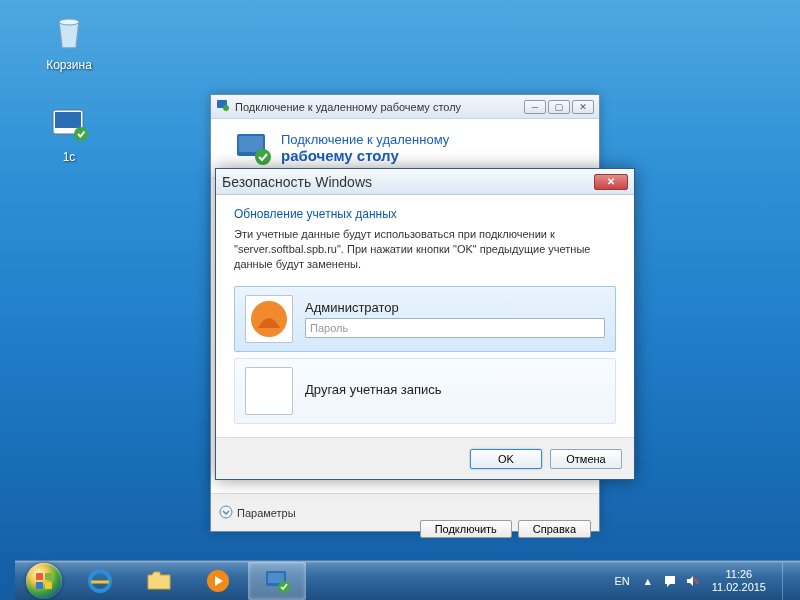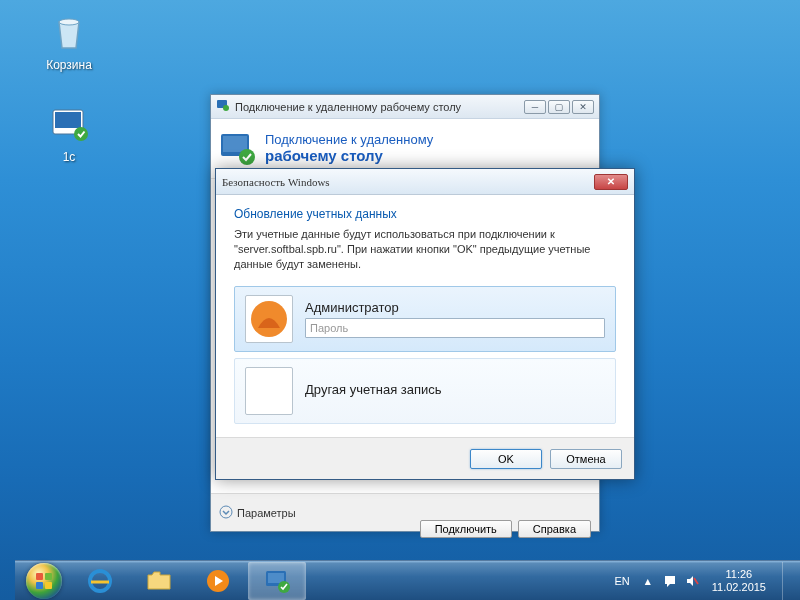--- a/index.html
+++ b/index.html
@@ -31,21 +31,21 @@
       gap: 5px;
     }
     .rdp-title { font-size: 11px; color: #333; flex: 1; white-space: nowrap; }
     .winbtn-group { display: flex; gap: 2px; }
     .winbtn {
       width: 22px; height: 14px; border: 1px solid #8a9aa8; border-radius: 2px;
       background: linear-gradient(#f8fbfd, #dfe7ef); font-size: 9px; line-height: 12px; text-align: center;
       color: #4a5a6a; cursor: pointer;
     }
     .rdp-header {
-      height: 60px; background: white; display: flex; align-items: center; padding: 6px 6px; gap: 8px;
+      height: 60px; background: white; display: flex; align-items: center; padding: 6px 22px; gap: 8px;
       border-bottom: 1px solid #e6e6e6;
     }
     .rdp-header .icon-box { width: 40px; height: 40px; }
     .rdp-header .text { color: #1a5dbf; font-size: 13px; line-height: 1.2; }
     .rdp-header .text .bold { font-weight: bold; font-size: 15px; }
     .rdp-body { padding: 10px 18px; height: 320px; background: white; }
     .rdp-footer {
       position: absolute; bottom: 0; left: 0; right: 0; height: 38px;
       background: #f0f0f0; border-top: 1px solid #dadada;
       display: flex; align-items: center; padding: 4px 8px;
@@ -61,21 +61,21 @@
     .security-dialog {
       position: absolute; left: 215px; top: 168px; width: 420px; height: 312px;
       background: #fff; border: 1px solid #345b85;
       box-shadow: 0 0 16px rgba(0,0,0,0.4);
     }
     .sec-titlebar {
       height: 26px; background: linear-gradient(#f5f9fd, #dbe8f4);
       border-bottom: 1px solid #bccad8;
       display: flex; align-items: center; padding: 0 6px;
     }
-    .sec-titlebar .title { font-size: 11px; color: #333; flex: 1; font-family: Liberation Serif, serif; }
+    .sec-titlebar .title { font-size: 14px; color: #333; flex: 1; }
     .sec-close {
       width: 34px; height: 16px; background: linear-gradient(#e28b8b, #c74545);
       border: 1px solid #9e3636; border-radius: 2px; color: white; font-size: 10px; line-height: 14px;
       text-align: center; cursor: pointer; font-weight: bold;
     }
     .sec-body { padding: 12px 18px 8px; }
     .sec-heading { color: #0a5bb0; font-size: 12px; margin-bottom: 6px; }
     .sec-desc { font-size: 11px; color: #333; line-height: 1.35; margin-bottom: 14px; white-space: pre-line; }
     .cred-list { border: none; }
     .cred-item {

